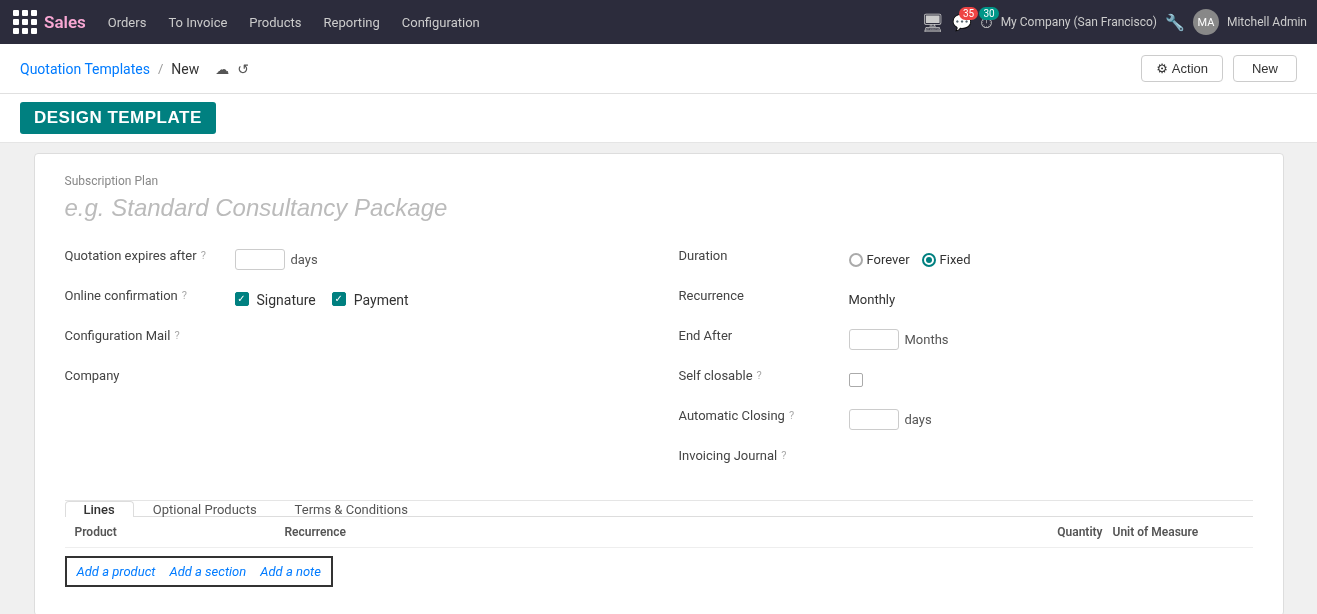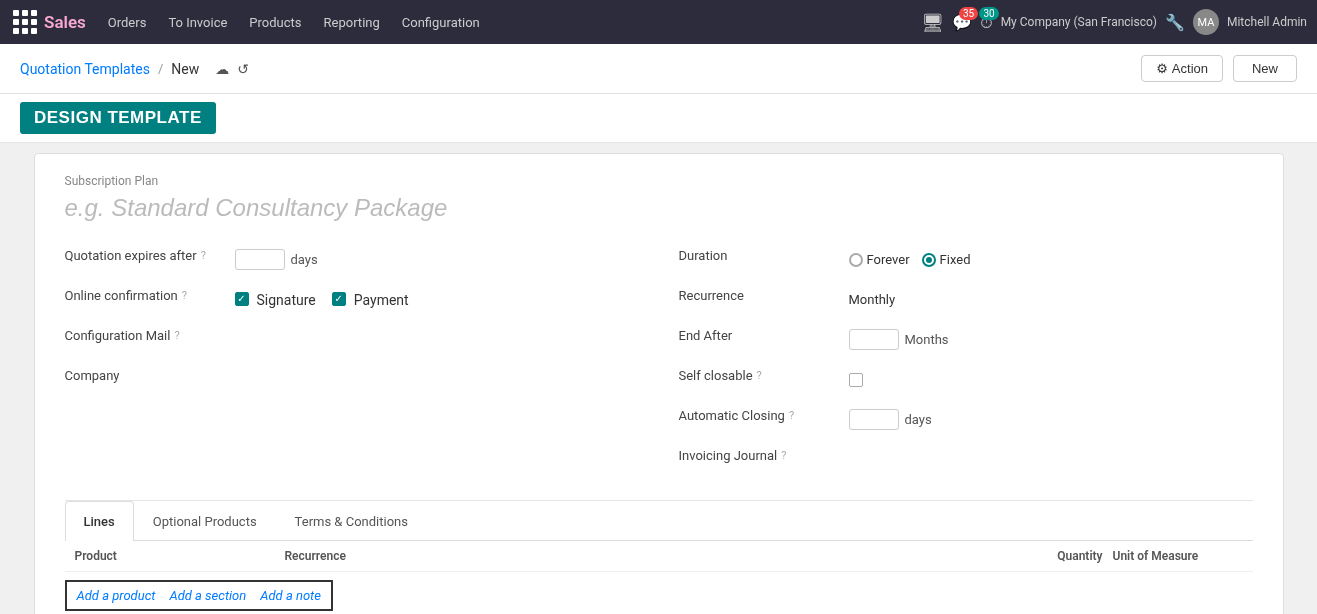--- a/index.html
+++ b/index.html
@@ -96,21 +96,21 @@
     .radio-label { display: flex; align-items: center; gap: 4px; font-size: 13px; }
     .radio-unchecked { width: 14px; height: 14px; border-radius: 50%; border: 2px solid #aaa; background: #fff; }
     .radio-checked { width: 14px; height: 14px; border-radius: 50%; border: 2px solid #008080; background: #fff; display: flex; align-items: center; justify-content: center; }
     .radio-checked::after { content: ''; width: 6px; height: 6px; background: #008080; border-radius: 50%; display: block; }
 
     .recurrence-val { color: #333; font-size: 13px; }
 
     
     .tabs-section { margin-top: 20px; border-top: 1px solid #e5e5e5; padding-top: 0; }
     .tabs-header { display: flex; border-bottom: 1px solid #ddd; }
-    .tab { padding: 12px 18px; font-size: 13px; cursor: pointer; color: #555; border: 1px solid transparent; border-bottom: none; margin-bottom: -1px; border-radius: 4px 4px 0 0; }
+    .tab { padding: 0 18px; font-size: 13px; cursor: pointer; color: #555; border: 1px solid transparent; border-bottom: none; margin-bottom: -1px; border-radius: 4px 4px 0 0; }
     .tab.active { background: #fff; border-color: #ddd; color: #333; font-weight: 500; }
 
     
     .table-section { margin-top: 0; }
     .table-header { display: flex; padding: 8px 0; border-bottom: 1px solid #eee; font-weight: 600; font-size: 12px; color: #555; }
     .col-product { flex: 0 0 220px; padding-left: 10px; }
     .col-description { flex: 1; }
     .col-quantity { flex: 0 0 100px; text-align: right; }
     .col-uom { flex: 0 0 150px; padding-left: 10px; }
     .add-link { color: #007bff; font-size: 13px; cursor: pointer; text-decoration: none; }

